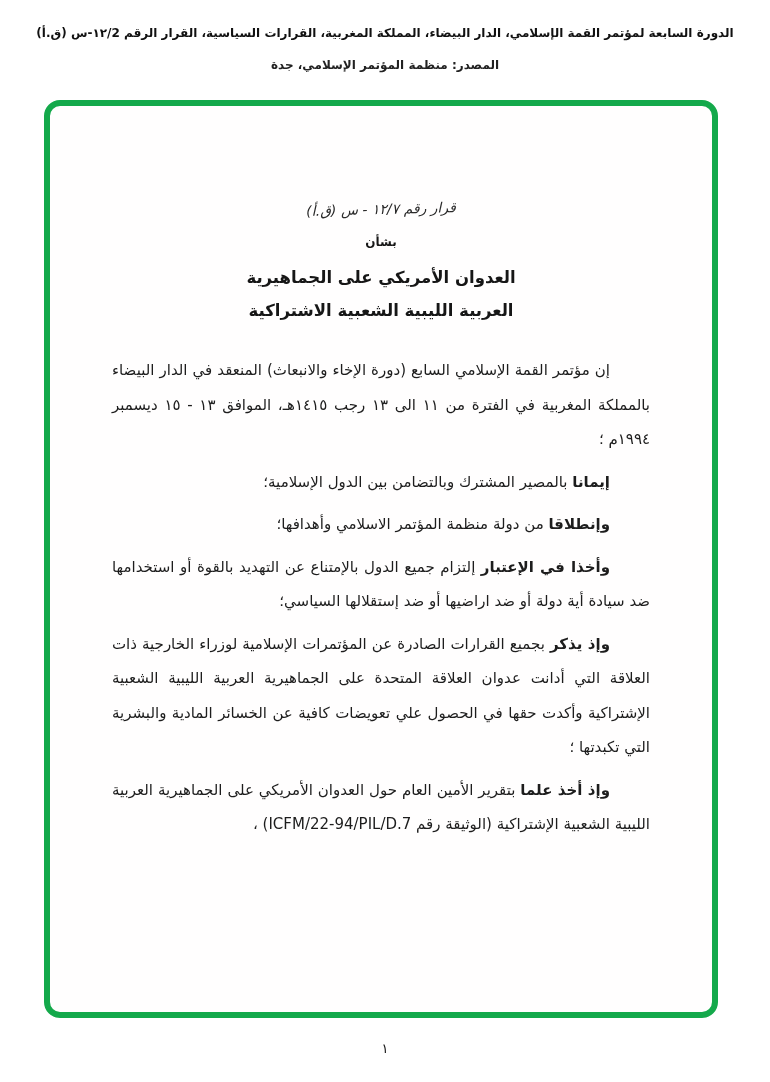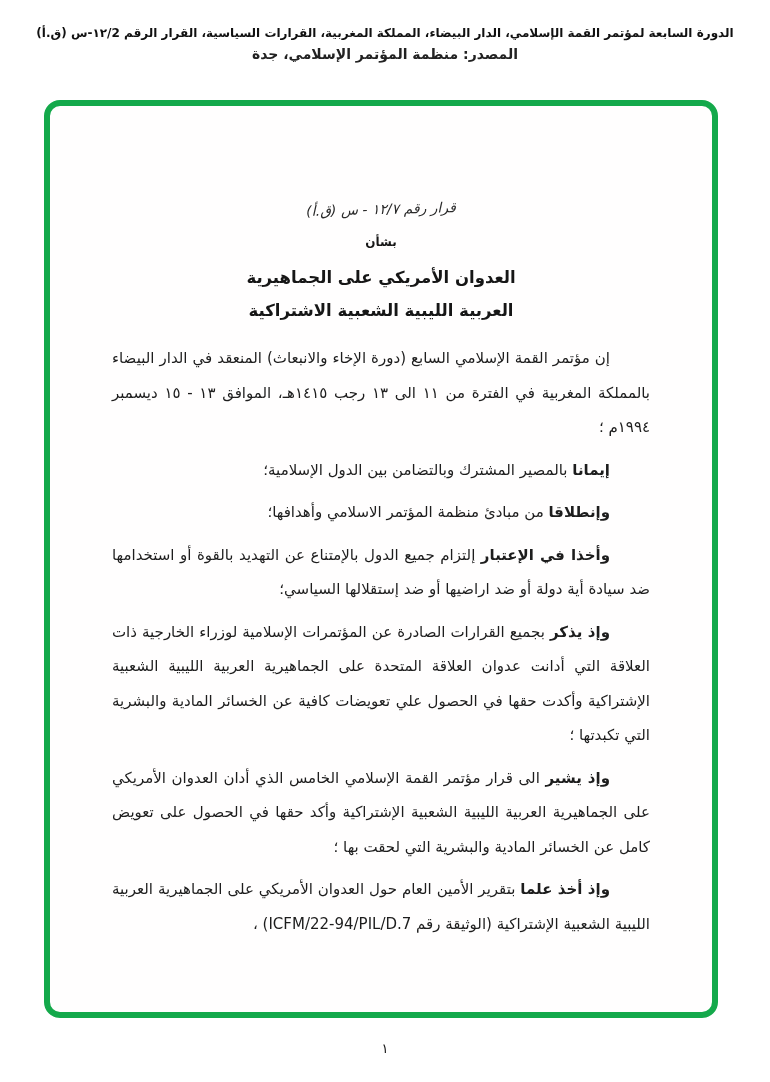--- a/index.html
+++ b/index.html
@@ -25,23 +25,23 @@
     text-align: center;
     direction: rtl;
   }
   .doc-header .line1 {
     font-size: 12px;
     font-weight: bold;
     letter-spacing: 0.2px;
     color: #111;
   }
   .doc-header .line2 {
-    font-size: 14px;
+    font-size: 12px;
     font-weight: bold;
-    margin-top: 6px;
+    margin-top: 18px;
     color: #222;
   }
 
   
   .green-frame {
     position: absolute;
     left: 44px;
     top: 100px;
     width: 674px;
     height: 918px;
@@ -81,21 +81,21 @@
   .title-line {
     text-align: center;
     font-weight: bold;
     font-size: 16.5px;
     line-height: 2.0;
     color: #161616;
   }
 
   
   .body-text {
-    margin-top: 14px;
+    margin-top: 26px;
     font-size: 15px;
     line-height: 2.3;
     text-align: justify;
     color: #1d1d1d;
   }
   .para {
     text-indent: 40px;
     margin: 0 0 8px 0;
   }
   .para .lead {
@@ -134,35 +134,32 @@
 
       <p class="para">
         <span class="lead"></span><span>إن مؤتمر القمة الإسلامي السابع (دورة الإخاء والانبعاث) المنعقد في الدار البيضاء بالمملكة المغربية في الفترة من ١١ الى ١٣ رجب ١٤١٥هـ، الموافق ١٣ - ١٥ ديسمبر ١٩٩٤م ؛</span>
       </p>
 
       <p class="para">
         <span class="lead">إيمانا</span><span> بالمصير المشترك وبالتضامن بين الدول الإسلامية؛</span>
       </p>
 
       <p class="para">
-        <span class="lead">وإنطلاقا</span><span> من مبادئ منظمة المؤتمر الاسلامي وأهدافها؛</span>
+        <span class="lead">وإنطلاقا</span><span> من دولة منظمة المؤتمر الاسلامي وأهدافها؛</span>
       </p>
 
 
       <p class="para">
         <span class="lead">وأخذا في الإعتبار</span><span> إلتزام جميع الدول بالإمتناع عن التهديد بالقوة أو استخدامها ضد سيادة أية دولة أو ضد اراضيها أو ضد إستقلالها السياسي؛</span>
       </p>
 
       <p class="para">
         <span class="lead">وإذ يذكر</span><span> بجميع القرارات الصادرة عن المؤتمرات الإسلامية لوزراء الخارجية ذات العلاقة التي أدانت عدوان العلاقة المتحدة على الجماهيرية العربية الليبية الشعبية الإشتراكية وأكدت حقها في الحصول علي تعويضات كافية عن الخسائر المادية والبشرية التي تكبدتها ؛</span>
       </p>
 
-      <p class="para">
-        <span class="lead">وإذ يشير</span><span> الى قرار مؤتمر القمة الإسلامي الخامس الذي أدان العدوان الأمريكي على الجماهيرية العربية الليبية الشعبية الإشتراكية وأكد حقها في الحصول على تعويض كامل عن الخسائر المادية والبشرية التي لحقت بها ؛</span>
-      </p>
 
       <p class="para">
         <span class="lead">وإذ أخذ علما</span><span> بتقرير الأمين العام حول العدوان الأمريكي على الجماهيرية العربية الليبية الشعبية الإشتراكية (الوثيقة رقم ICFM/22-94/PIL/D.7) ،</span>
       </p>
 
     </div>
   </div>
 </div>
 
 <div class="page-number">١</div>

